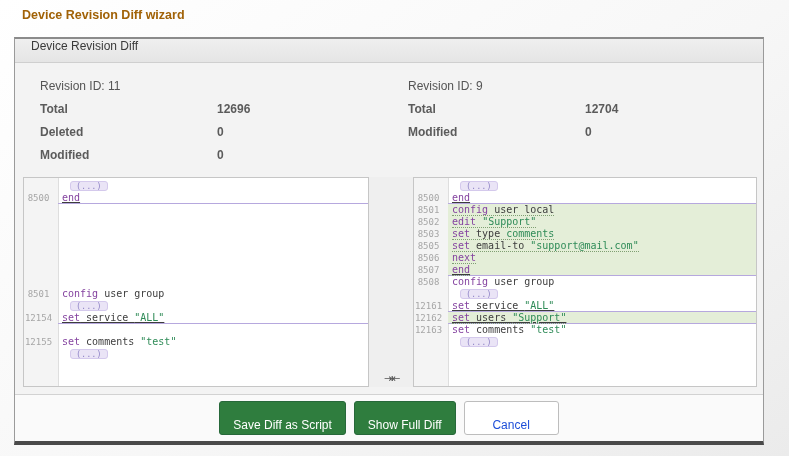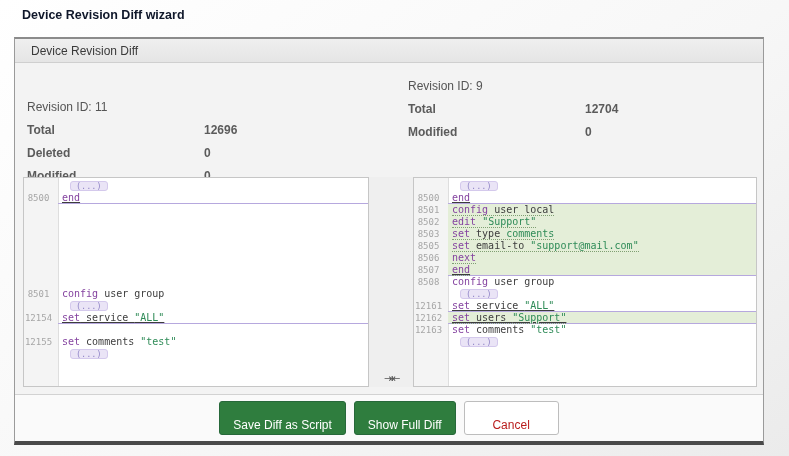--- a/index.html
+++ b/index.html
@@ -4,38 +4,38 @@
 <style>
   * { margin:0; padding:0; box-sizing:border-box; }
   html,body { width:789px; height:456px; }
   body {
     font-family:"Liberation Sans", sans-serif;
     background:linear-gradient(145deg,#ffffff 0%,#f7f7f7 55%,#ebebeb 100%);
     position:relative; overflow:hidden;
   }
   .page-title {
     position:absolute; left:22px; top:8px;
-    font-size:12.5px; font-weight:bold; color:#0f172a;
+    font-size:12.5px; font-weight:bold; color:#a16207;
   }
   .dialog {
     position:absolute; left:14px; top:37px; width:750px; height:408px;
     background:#f3f3f3;
     border:1px solid #9a9a9a;
     border-top:2px solid #8b8b8b;
     border-bottom:4px solid #4a4a4a;
   }
   .dialog-header {
     height:24px; background:linear-gradient(#efefef,#e5e5e5);
     border-bottom:1px solid #cfcfcf;
-    display:flex; align-items:center; padding-left:16px;
+    display:flex; padding-left:16px;
     font-size:12px; color:#3a3a3a;
   }
   
   .summary { position:absolute; top:36px; font-size:12px; color:#5b5b5b; }
-  .summary.left  { left:4px;   width:346px;margin-top:21px; }
+  .summary.left  { left:17px;   width:346px; }
   .summary.right { left:385px; width:360px; }
   .summary .rev { height:23px; line-height:23px; padding-left:8px; color:#555; }
   .sumrow { height:23px; line-height:23px; display:flex;font-weight:bold; }
   .slabel { flex:0 0 185px; padding-left:8px; }
   .svalue { flex:1; }
   
   .pane {
     position:absolute; top:138px; height:210px;
     border:1px solid #c6c6c6;
     background:linear-gradient(90deg,#f4f4f4 0 34px,#dedede 34px 35px,#ffffff 35px);
@@ -79,21 +79,21 @@
   }
   .btn {
     height:25px; padding:16px 13px; font-size:12px;
     font-family:"Liberation Sans", sans-serif;
     border-radius:3px; cursor:pointer;
   }
   .btn.primary {
     background:#2f7d3e; color:#ffffff; border:1px solid #27683a;
   }
   .btn.default {
-    background:#ffffff; color:#b91c1c; border:1px solid #bdbdbd;
+    background:#ffffff; color:#1d4ed8; border:1px solid #bdbdbd;
     min-width:95px;
   }
 </style>
 </head>
 <body>
 
 <div class="page-title">Device Revision Diff wizard</div>
 
 <div class="dialog">
   <div class="dialog-header">

